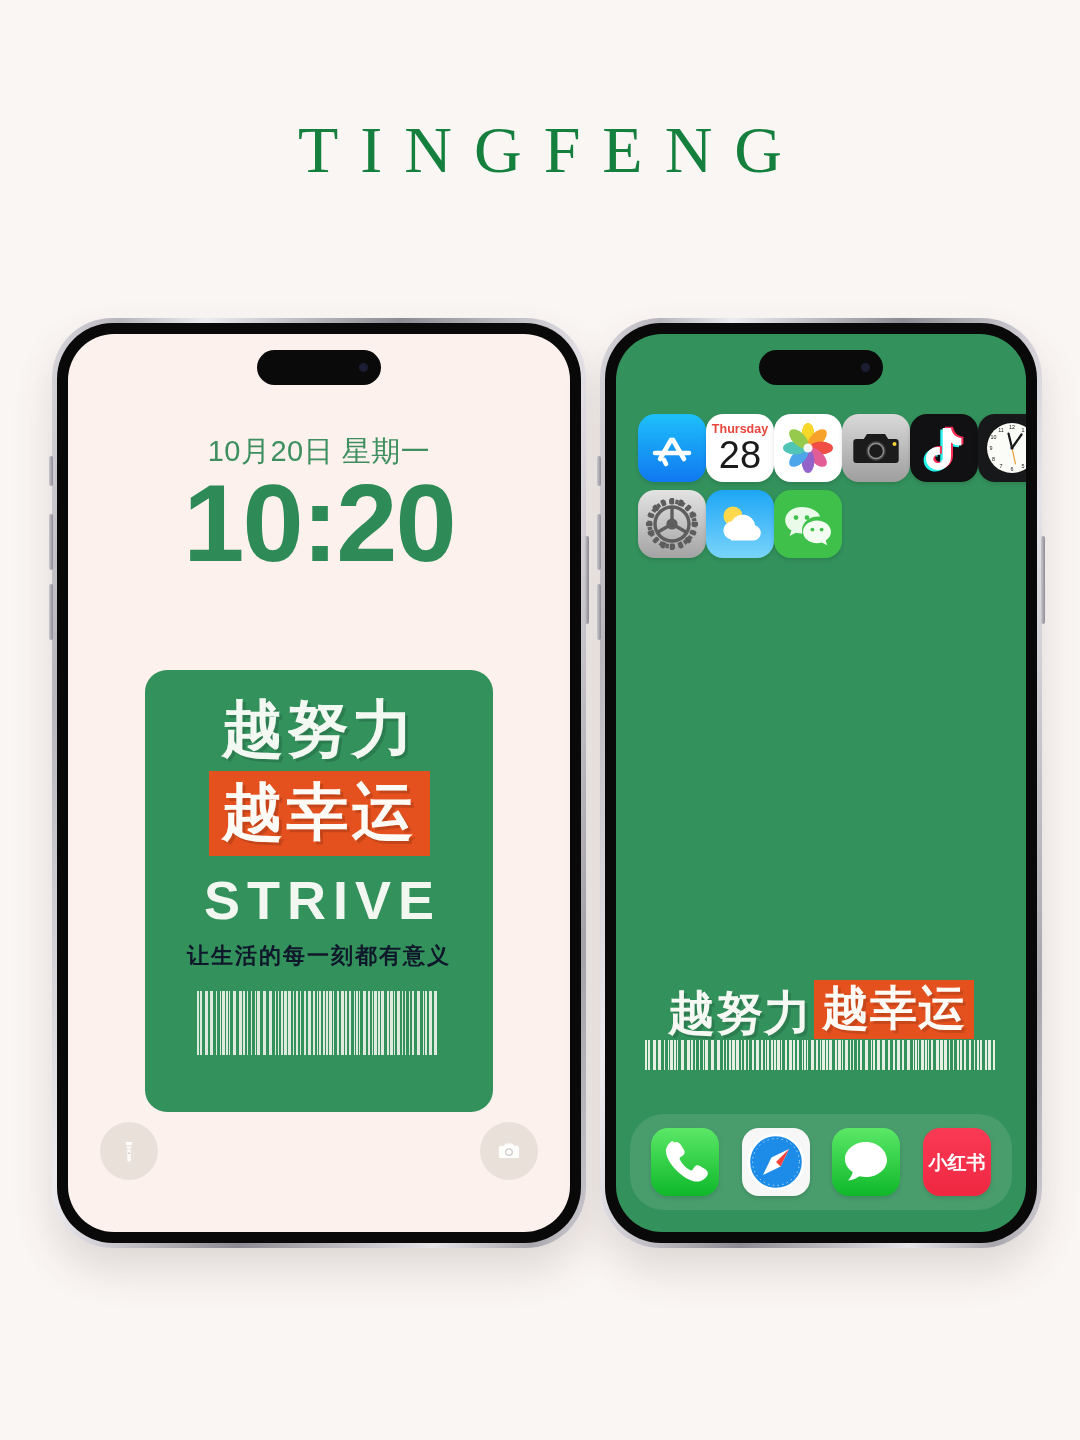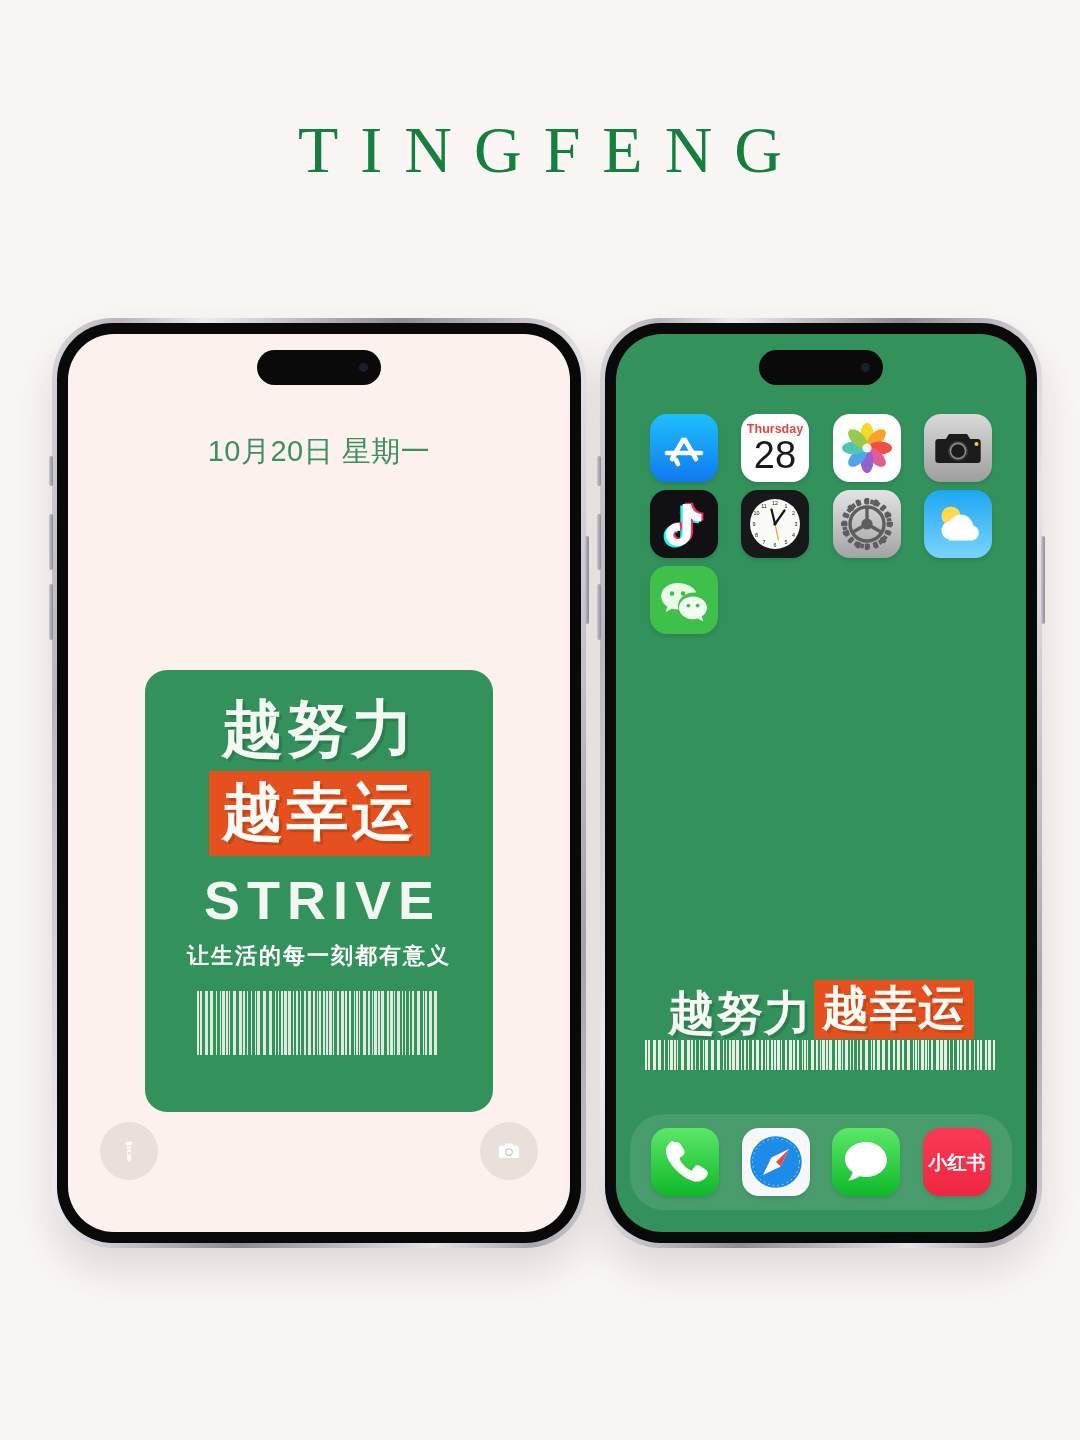--- a/index.html
+++ b/index.html
@@ -100,39 +100,39 @@
     letter-spacing:3px; line-height:1.18;
     text-shadow:3px 3px 0 rgba(0,0,0,0.14);
   }
   .card-l3 {
     margin-top:13px;
     font-size:54px; font-weight:700; color:#f3f7f1;
     letter-spacing:7px; text-indent:7px;
   }
   .card-l4 {
     margin-top:10px;
-    font-size:22px; font-weight:700; color:#ffffff;
+    font-size:22px; font-weight:700; color:#0f172a;
     letter-spacing:2px;
   }
   .barcode { margin-top:20px; width:244px; height:64px; }
 
   
   .lock-btn {
     position:absolute; bottom:52px;
     width:58px; height:58px; border-radius:50%;
     background:rgba(130,118,112,0.14);
     display:flex; align-items:center; justify-content:center;
   }
   .lock-btn.left { left:32px; }
   .lock-btn.right { right:32px; }
 
   
   .app-grid {
     position:absolute; top:80px; left:0; width:100%;
-    display:grid; grid-template-columns:repeat(4,1fr);
+    display:grid; grid-template-columns:repeat(6,1fr);
     row-gap:8px; padding:0 22px;
     justify-items:center;
   }
   .app-icon {
     width:68px; height:68px; border-radius:17px;
     overflow:hidden; position:relative;
     box-shadow:0 2px 4px rgba(0,0,0,0.13);
   }
   .home-slogan {
     position:absolute; left:0; width:100%;
@@ -174,20 +174,21 @@
     <div class="btn-side btn-right power"></div>
 
     <div class="phone-inner">
       <div class="screen">
 
         <div class="island">
           <div class="island-cam"></div>
         </div>
 
         <div class="lock-date">10月20日 星期一</div>
+        <div class="lock-time">10:20</div>
 
         <div class="card">
           <div class="card-l1">越努力</div>
           <div class="card-l2-wrap">
             <div class="card-l2">越幸运</div>
           </div>
           <div class="card-l3">STRIVE</div>
           <div class="card-l4">让生活的每一刻都有意义</div>
           <svg class="barcode" viewBox="0 0 244 64">
             <g fill="#dfeade" id="bc1">

